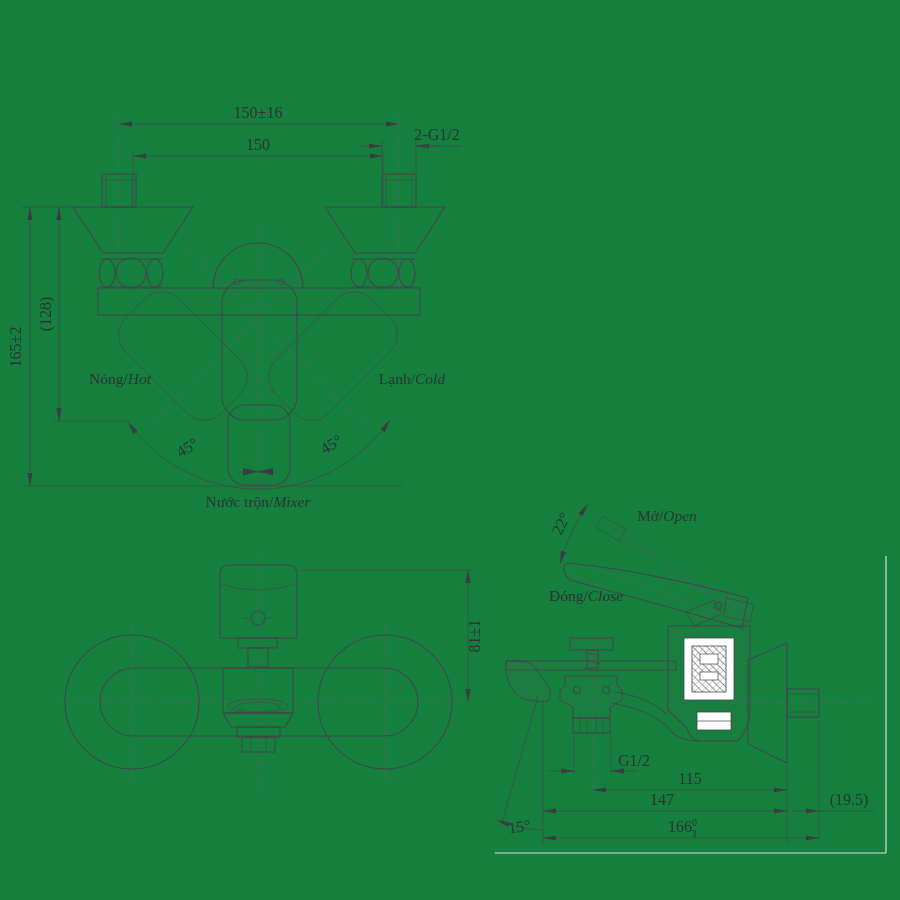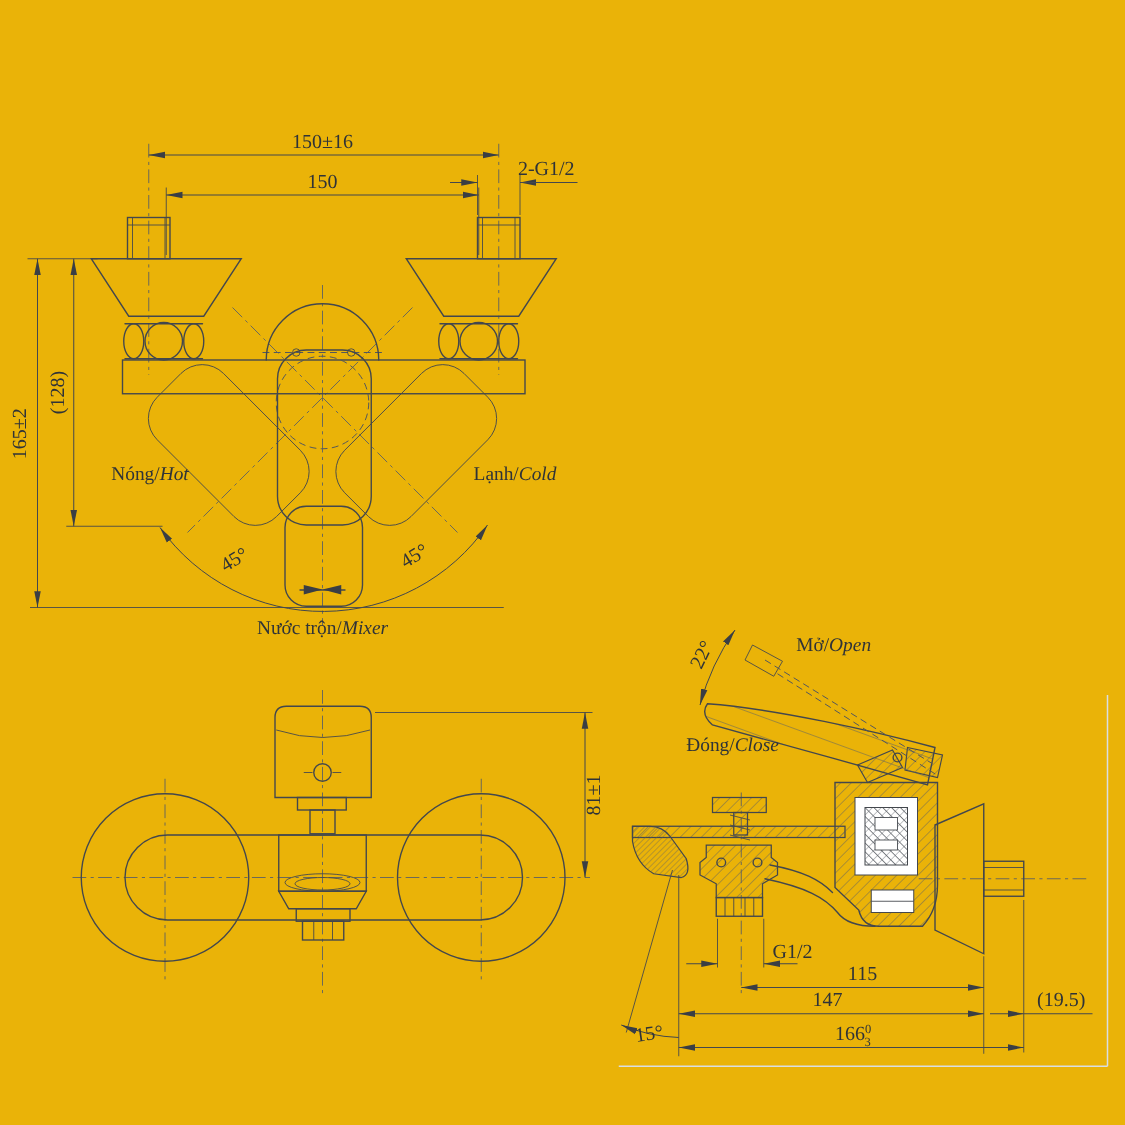--- a/index.html
+++ b/index.html
@@ -1,16 +1,16 @@
 <!DOCTYPE html>
 <html><head>
 <meta charset="utf-8">
 <style>
   html,body{margin:0;padding:0;background:#ffffff;}
-  .stage{position:relative;width:900px;height:900px;background:#eab308;overflow:hidden;
+  .stage{position:relative;width:900px;height:900px;background:#15803d;overflow:hidden;
          font-family:"Liberation Serif", serif;}
   svg{position:absolute;left:0;top:0;}
   svg text{fill:#2f3338;font-family:"Liberation Serif", serif;}
   .ln   {stroke:#43474d;stroke-width:1.1;fill:none;stroke-linecap:round;}
   .thin {stroke:#43474d;stroke-width:0.7;fill:none;}
   .cl   {stroke:#595e64;stroke-width:0.7;fill:none;stroke-dasharray:11 3.5 2.5 3.5;}
   .dash {stroke:#53575d;stroke-width:0.8;fill:none;stroke-dasharray:5.5 3.5;}
   .dim  {stroke:#43474d;stroke-width:0.8;fill:none;}
   .fillk{fill:#3a3e44;stroke:none;}
   .frame{stroke:#d9dee3;stroke-width:1.2;fill:none;}

